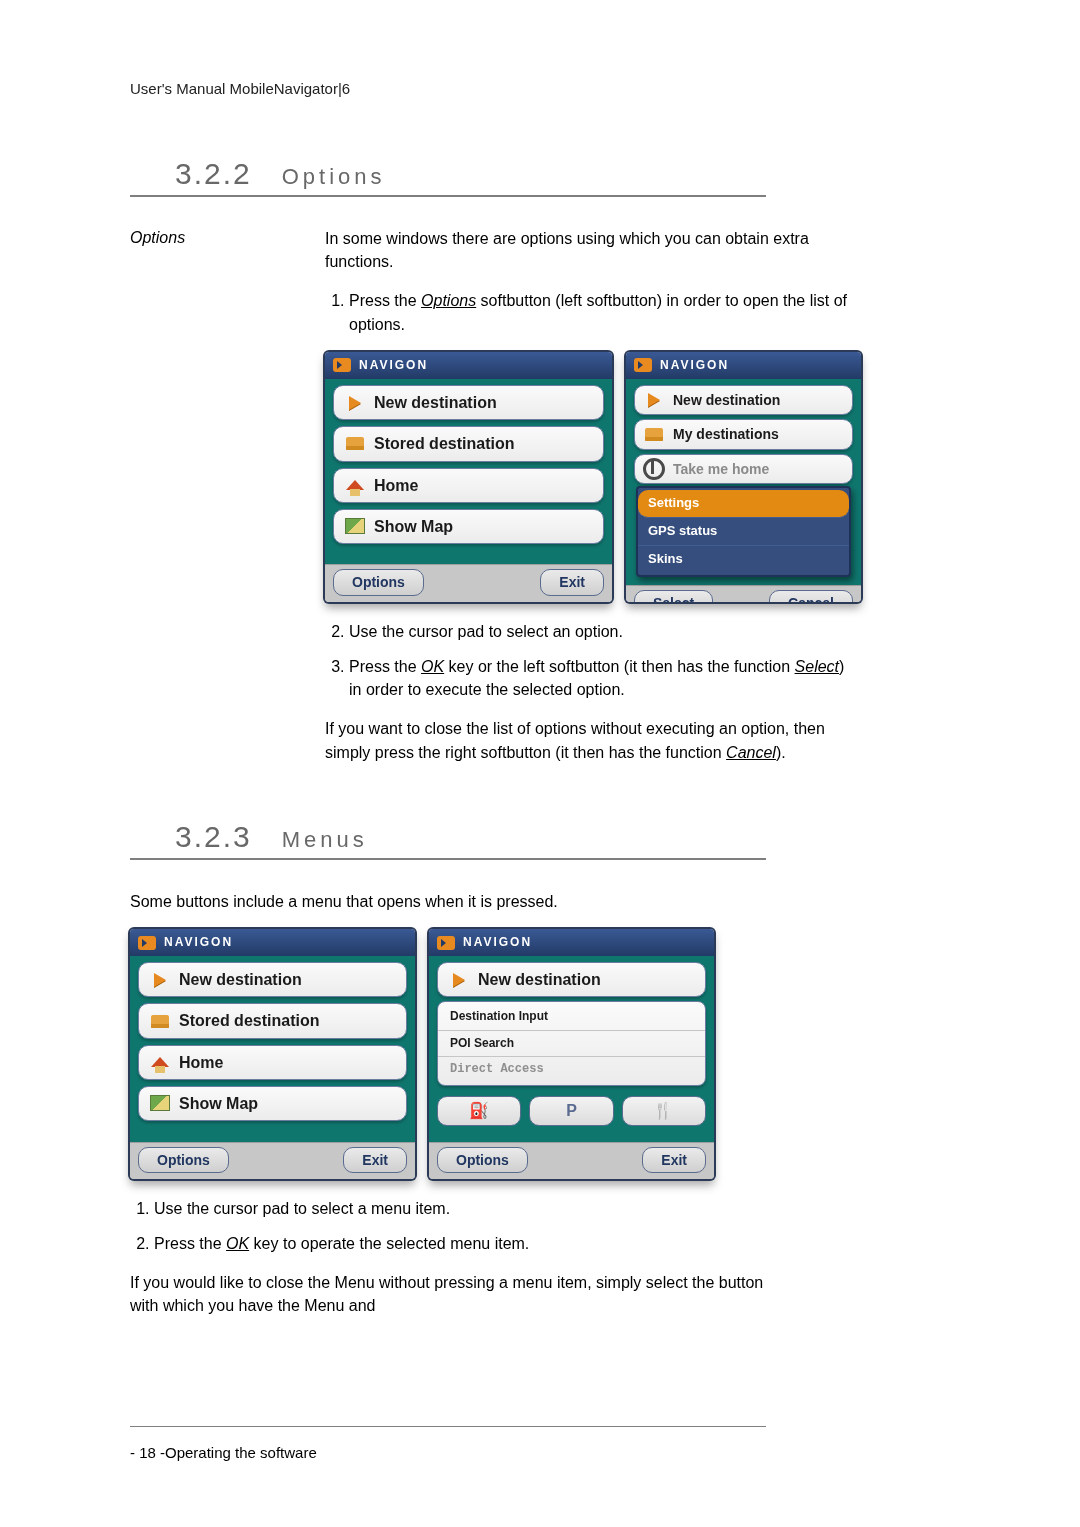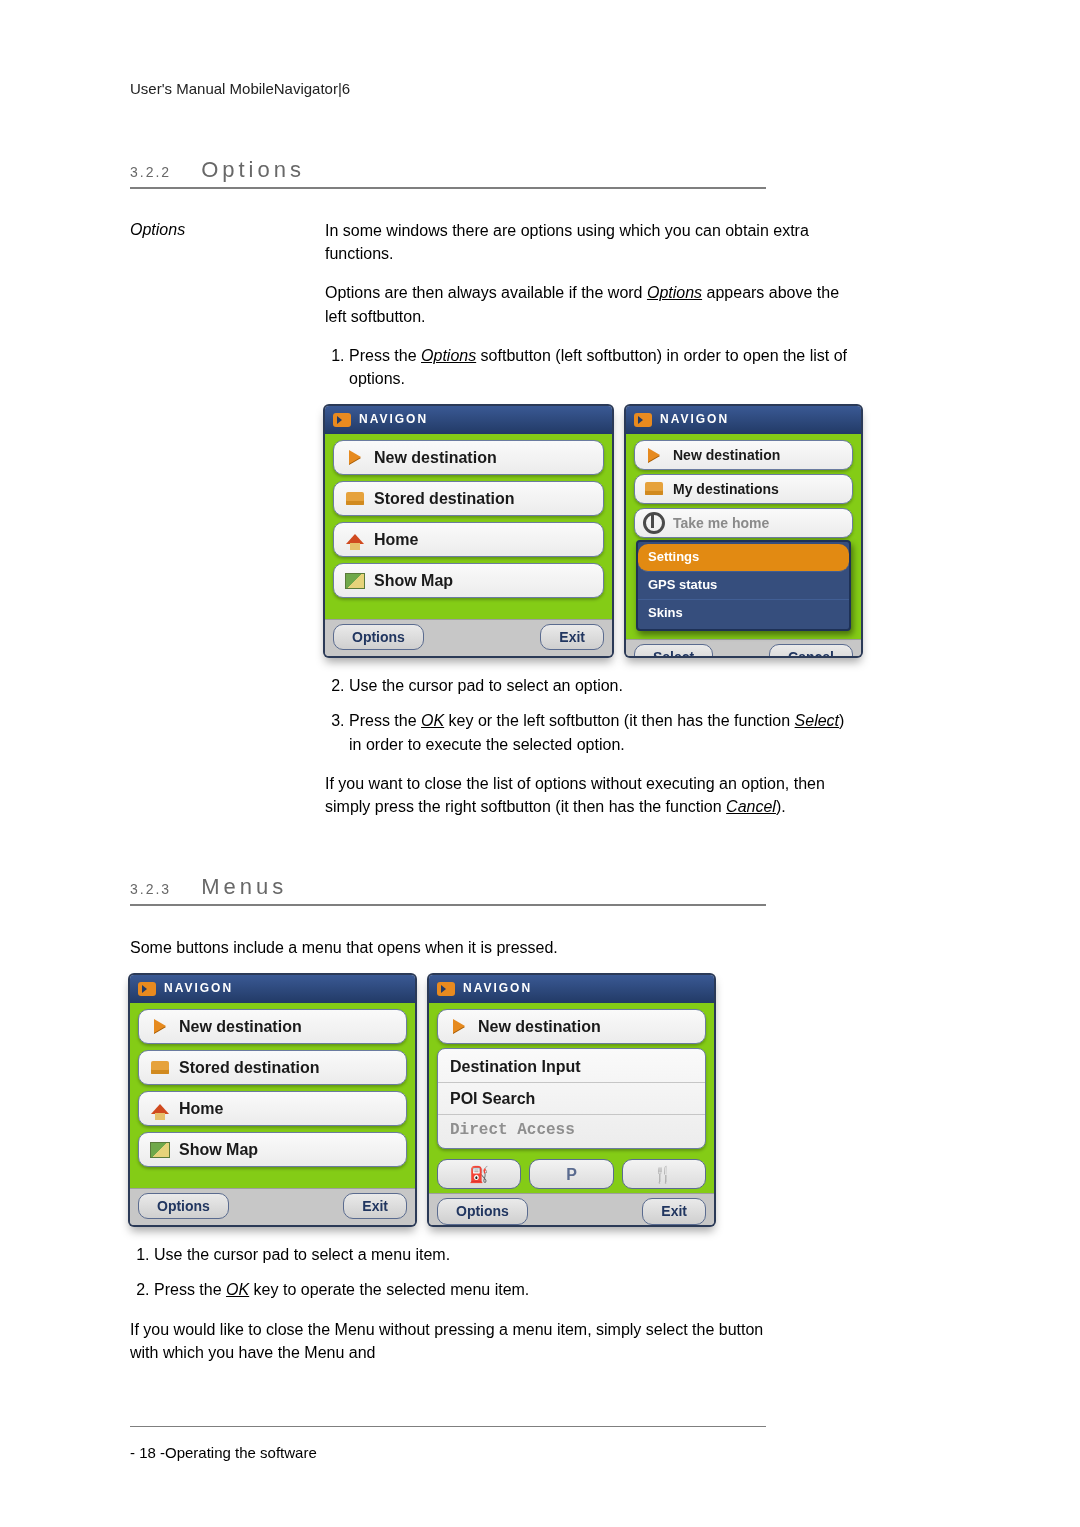--- a/index.html
+++ b/index.html
@@ -25,23 +25,24 @@
   .section-head {
     display: flex;
     align-items: baseline;
     gap: 30px;
     border-bottom: 2px solid #7f7f7f;
     padding-bottom: 4px;
     margin-bottom: 30px;
     margin-top: 40px;
   }
   .section-num {
-    font-size: 14px;
+    font-size: 30px;
     letter-spacing: 2px;
     color: #686868;
+    margin-left: 45px;
   }
   .section-title {
     font-size: 22px;
     letter-spacing: 4px;
     color: #686868;
   }
   .body-row {
     display: flex;
     gap: 20px;
     margin-bottom: 6px;
@@ -106,21 +107,21 @@
     border-left: 5px solid #223a66;
     border-top: 4px solid transparent;
     border-bottom: 4px solid transparent;
   }
   .menu-area {
     flex: 1;
     padding: 6px 8px 4px 8px;
     display: flex;
     flex-direction: column;
     gap: 6px;
-    background: #84cc16;
+    background: #0f766e;
   }
   .mitem {
     background: linear-gradient(#fafafa,#ececec);
     border: 1px solid #6b7ca0;
     border-radius: 10px;
     box-shadow: 0 2px 3px rgba(0,0,0,.25);
     display: flex;
     align-items: center;
     gap: 8px;
     padding: 5px 10px;
@@ -230,21 +231,21 @@
     border: 1px solid #6b7ca0;
     border-radius: 8px;
     padding: 2px 0;
     margin-top: -2px;
     box-shadow: 0 2px 3px rgba(0,0,0,.25);
   }
   .submenu .srow {
     padding: 4px 12px;
     font-weight: bold;
     font-family: "Trebuchet MS", Verdana, sans-serif;
-    font-size: 16px;
+    font-size: 12px;
     color: #1a1a1a;
     border-bottom: 1px solid #c6c6c6;
   }
   .submenu .srow:last-child{border-bottom:none;font-family:Liberation Mono, monospace;}
   .submenu .srow.dis { color:#8f8f8f; }
 
   .footer-rule {
     position: absolute;
     left: 130px; right: 130px;
     bottom: 100px;
@@ -267,23 +268,20 @@
 
   <div class="section-head">
     <span class="section-num">3.2.2</span>
     <span class="section-title">Options</span>
   </div>
 
   <div class="body-row">
     <div class="margin-label">Options</div>
     <div class="body-col">
       <p>In some windows there are options using which you can obtain extra functions.</p>
-      <p>
-        <span>Options are then always available if the word </span><span class="ui">Options</span><span> appears above the left softbutton.</span>
-      </p>
       <ol>
         <li>
           <span>Press the </span><span class="ui">Options</span><span> softbutton (left softbutton) in order to open the list of options.</span>
         </li>
       </ol>
 
       <div class="shots">
 
         <div class="device dev-a">
           <div class="titlebar">

